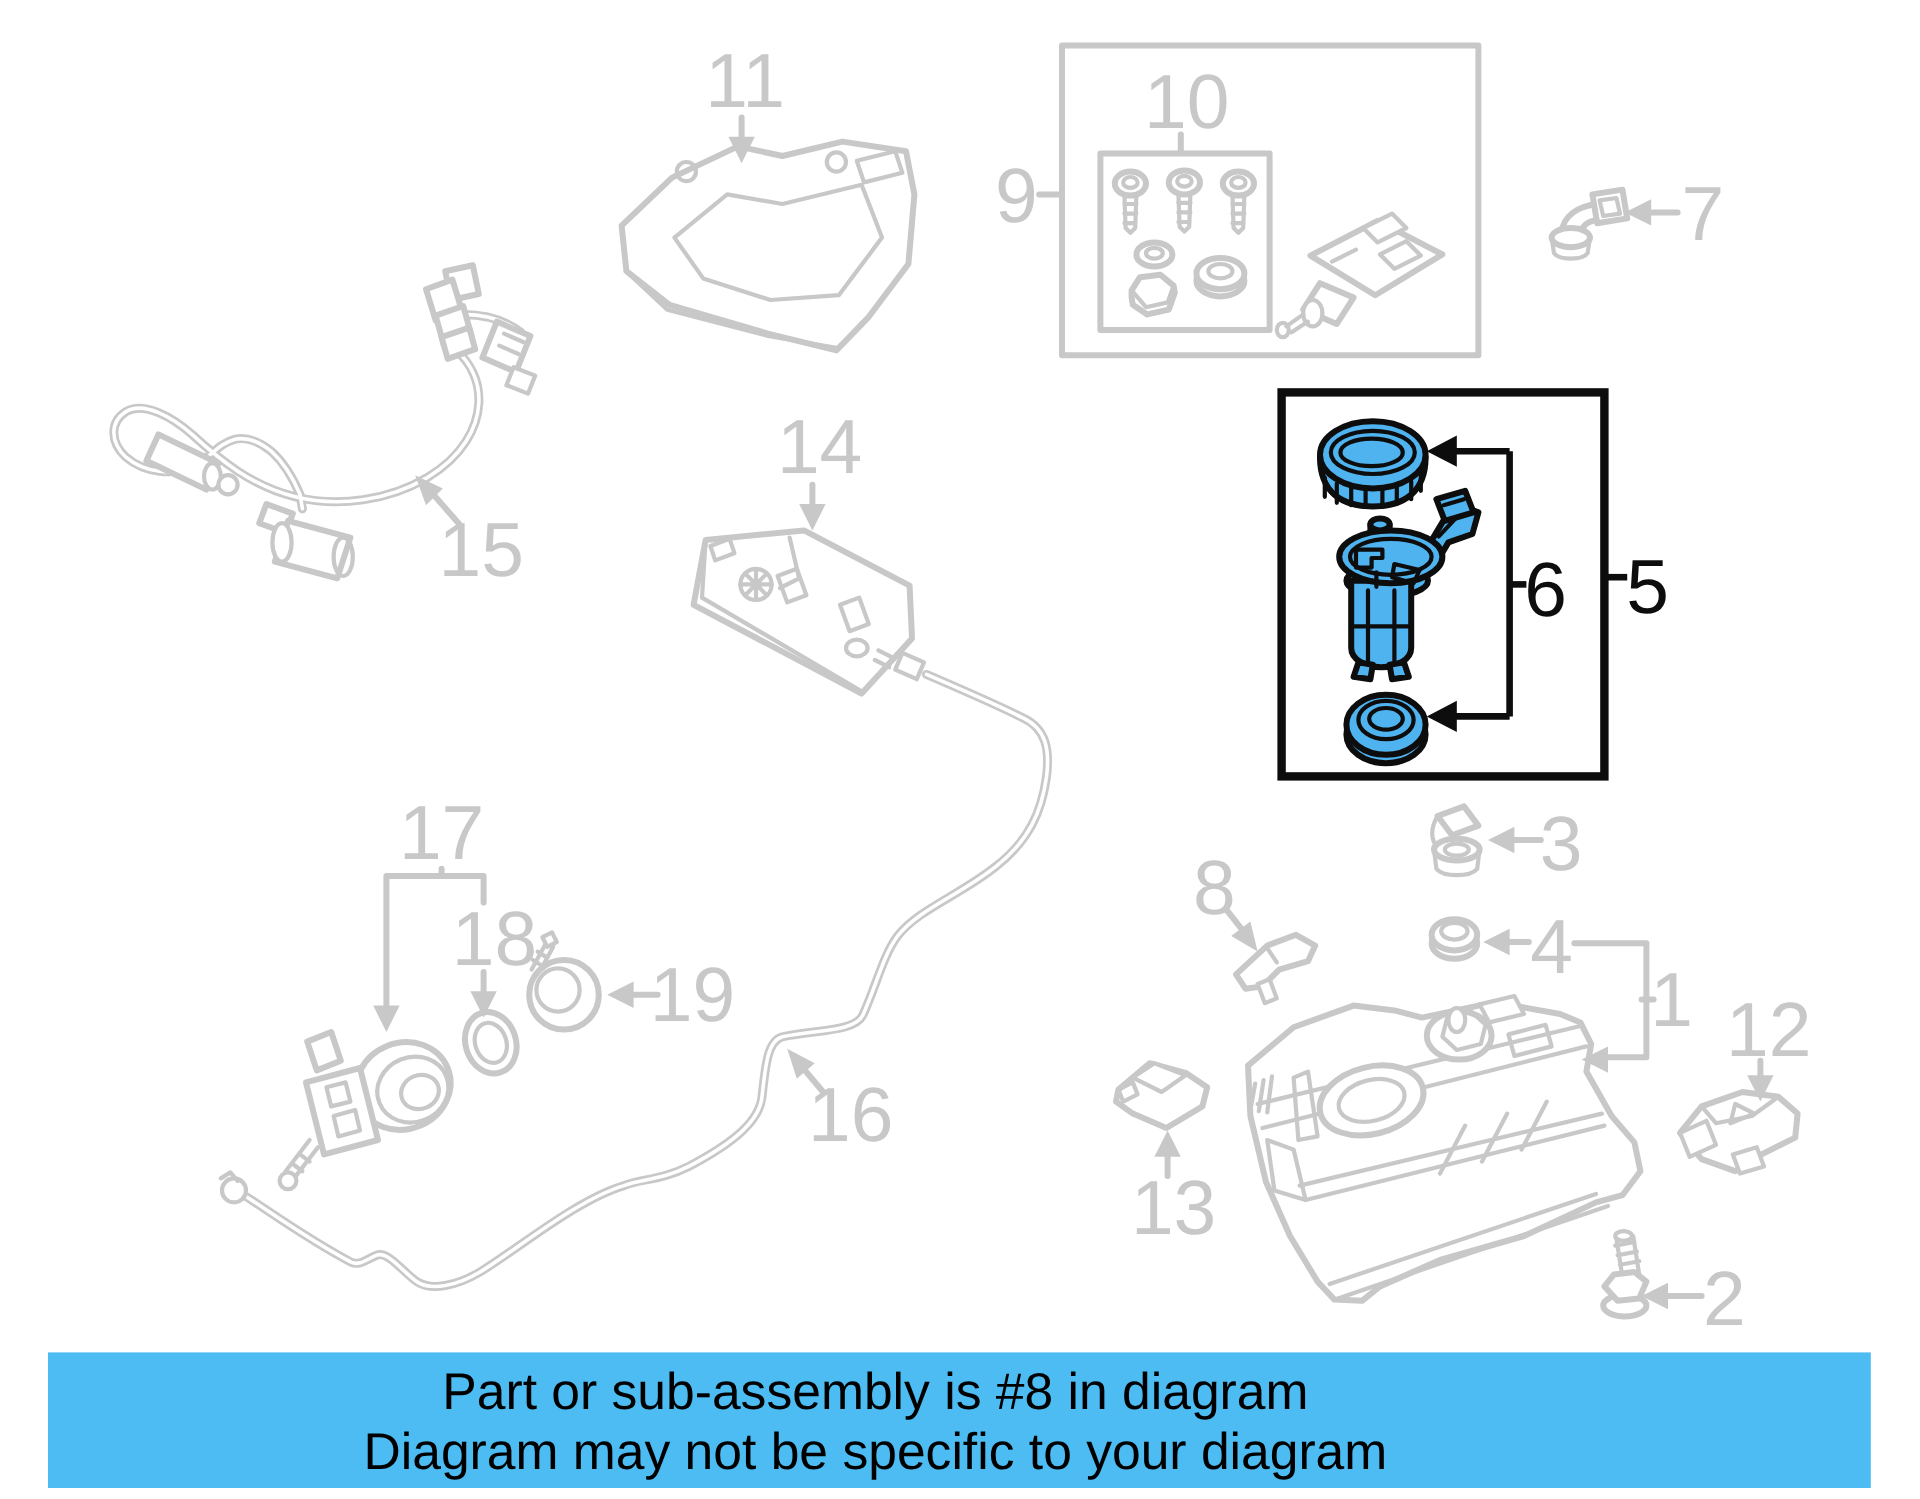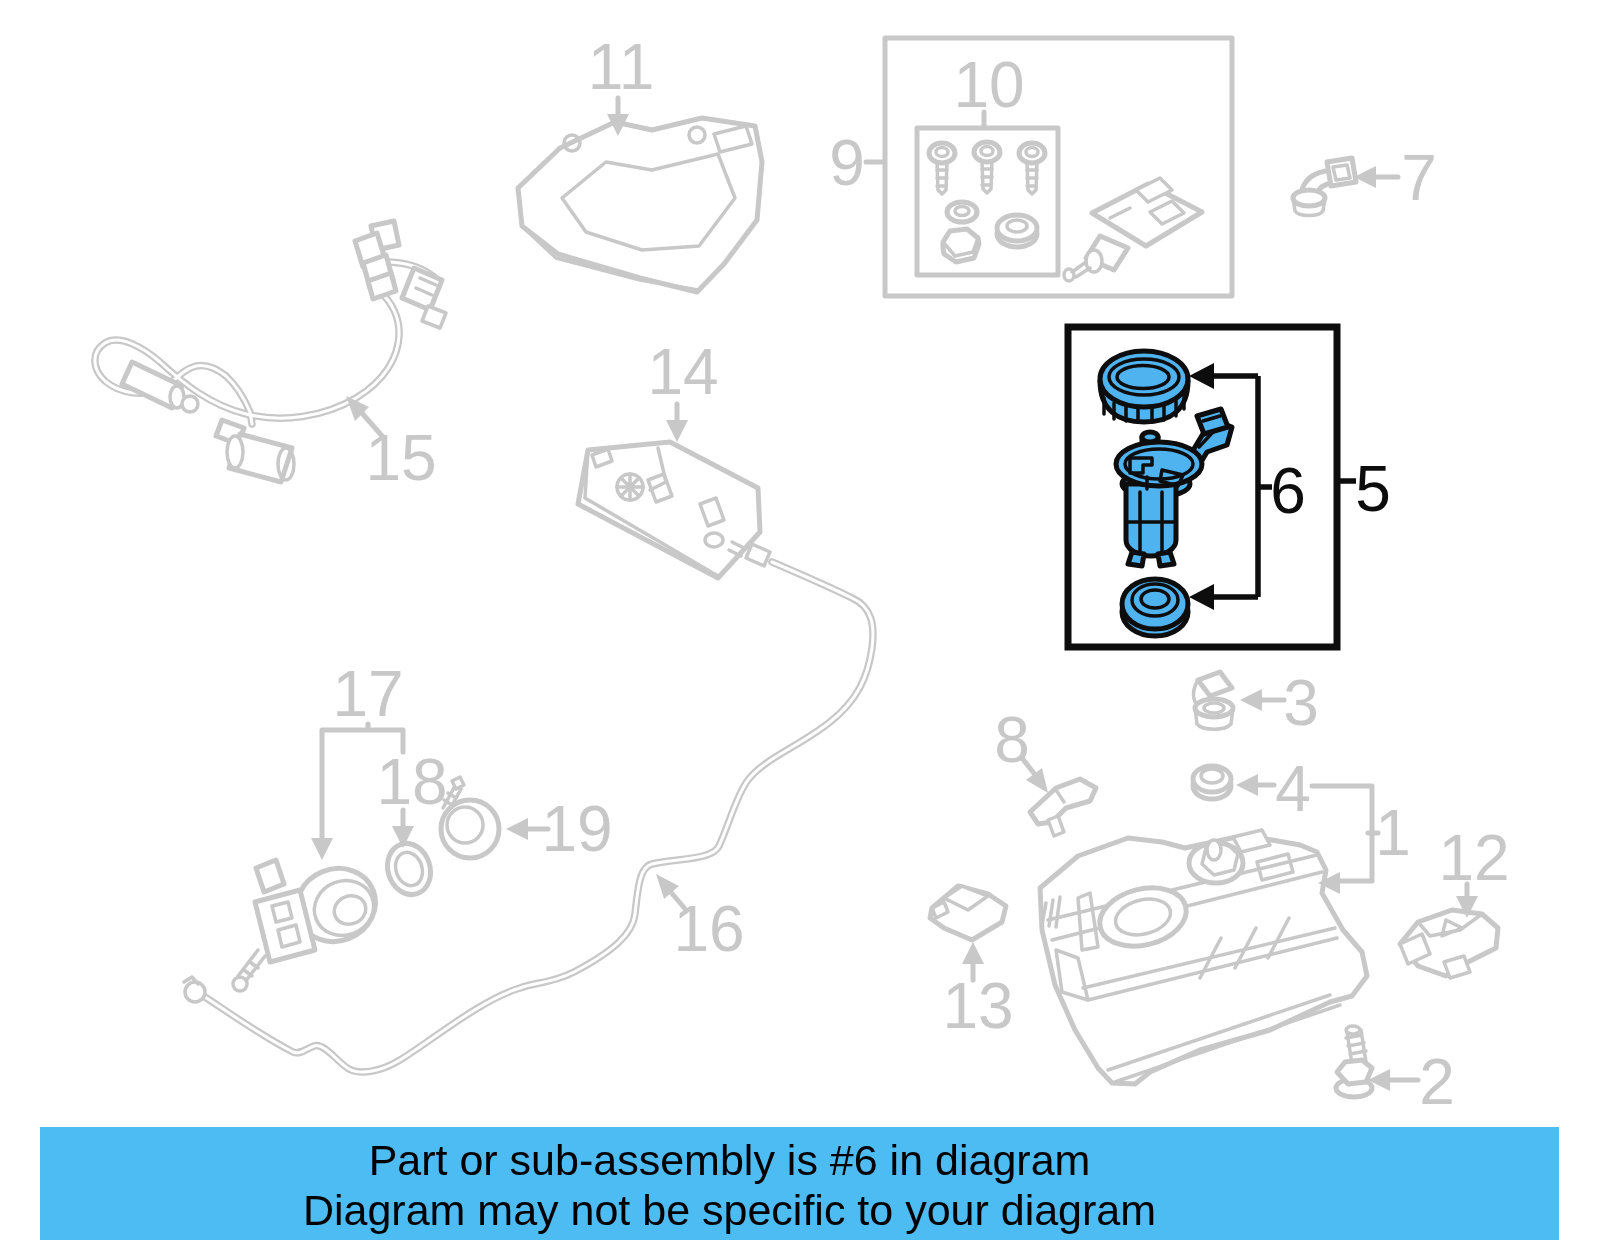--- a/index.html
+++ b/index.html
@@ -310,17 +310,17 @@
   <path class="bhead" d="M1189,597 L1214,584 L1214,610 Z"></path>
   <path class="bl" d="M1258,487 H1272"></path>
   <text class="lbl lblDark" x="1288" y="513">6</text>
   <path class="bl" d="M1337,481 H1356"></path>
   <text class="lbl lblDark" x="1373" y="511">5</text>
 
 </svg>
 
   <div class="banner">
     <div class="banner-inner">
-      <div>Part or sub-assembly is #6 in diagram</div>
+      <div>Part or sub-assembly is #8 in diagram</div>
       <div>Diagram may not be specific to your diagram</div>
     </div>
   </div>
 </div>
 
 </body></html>

